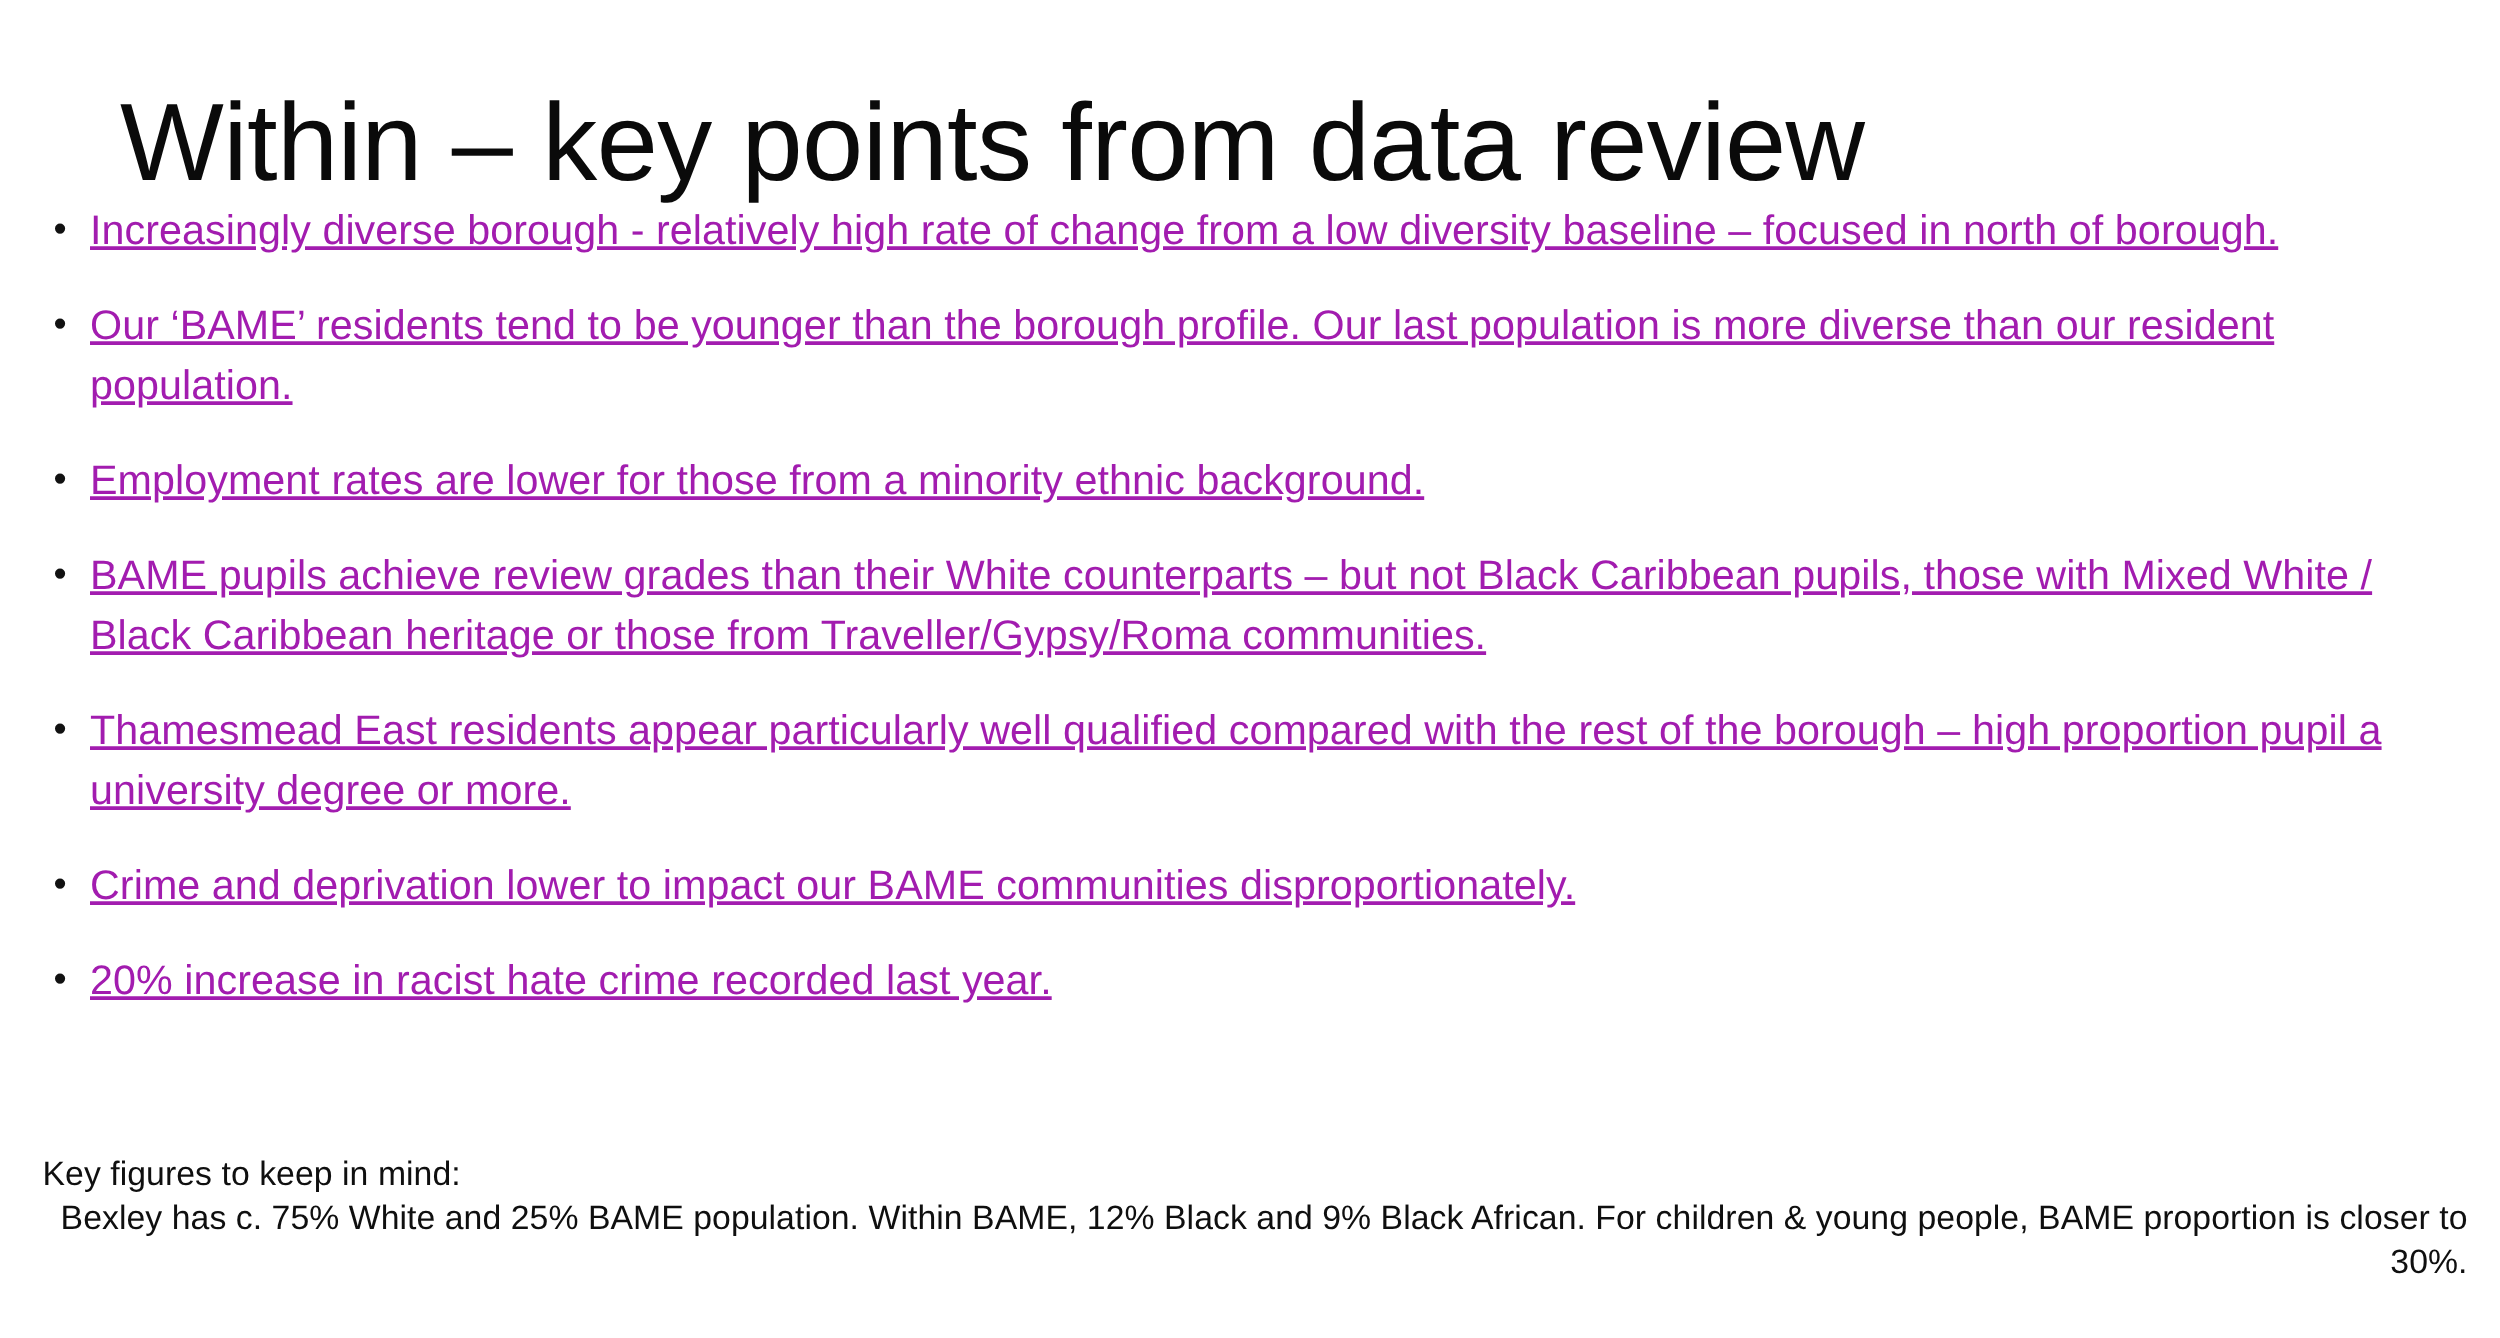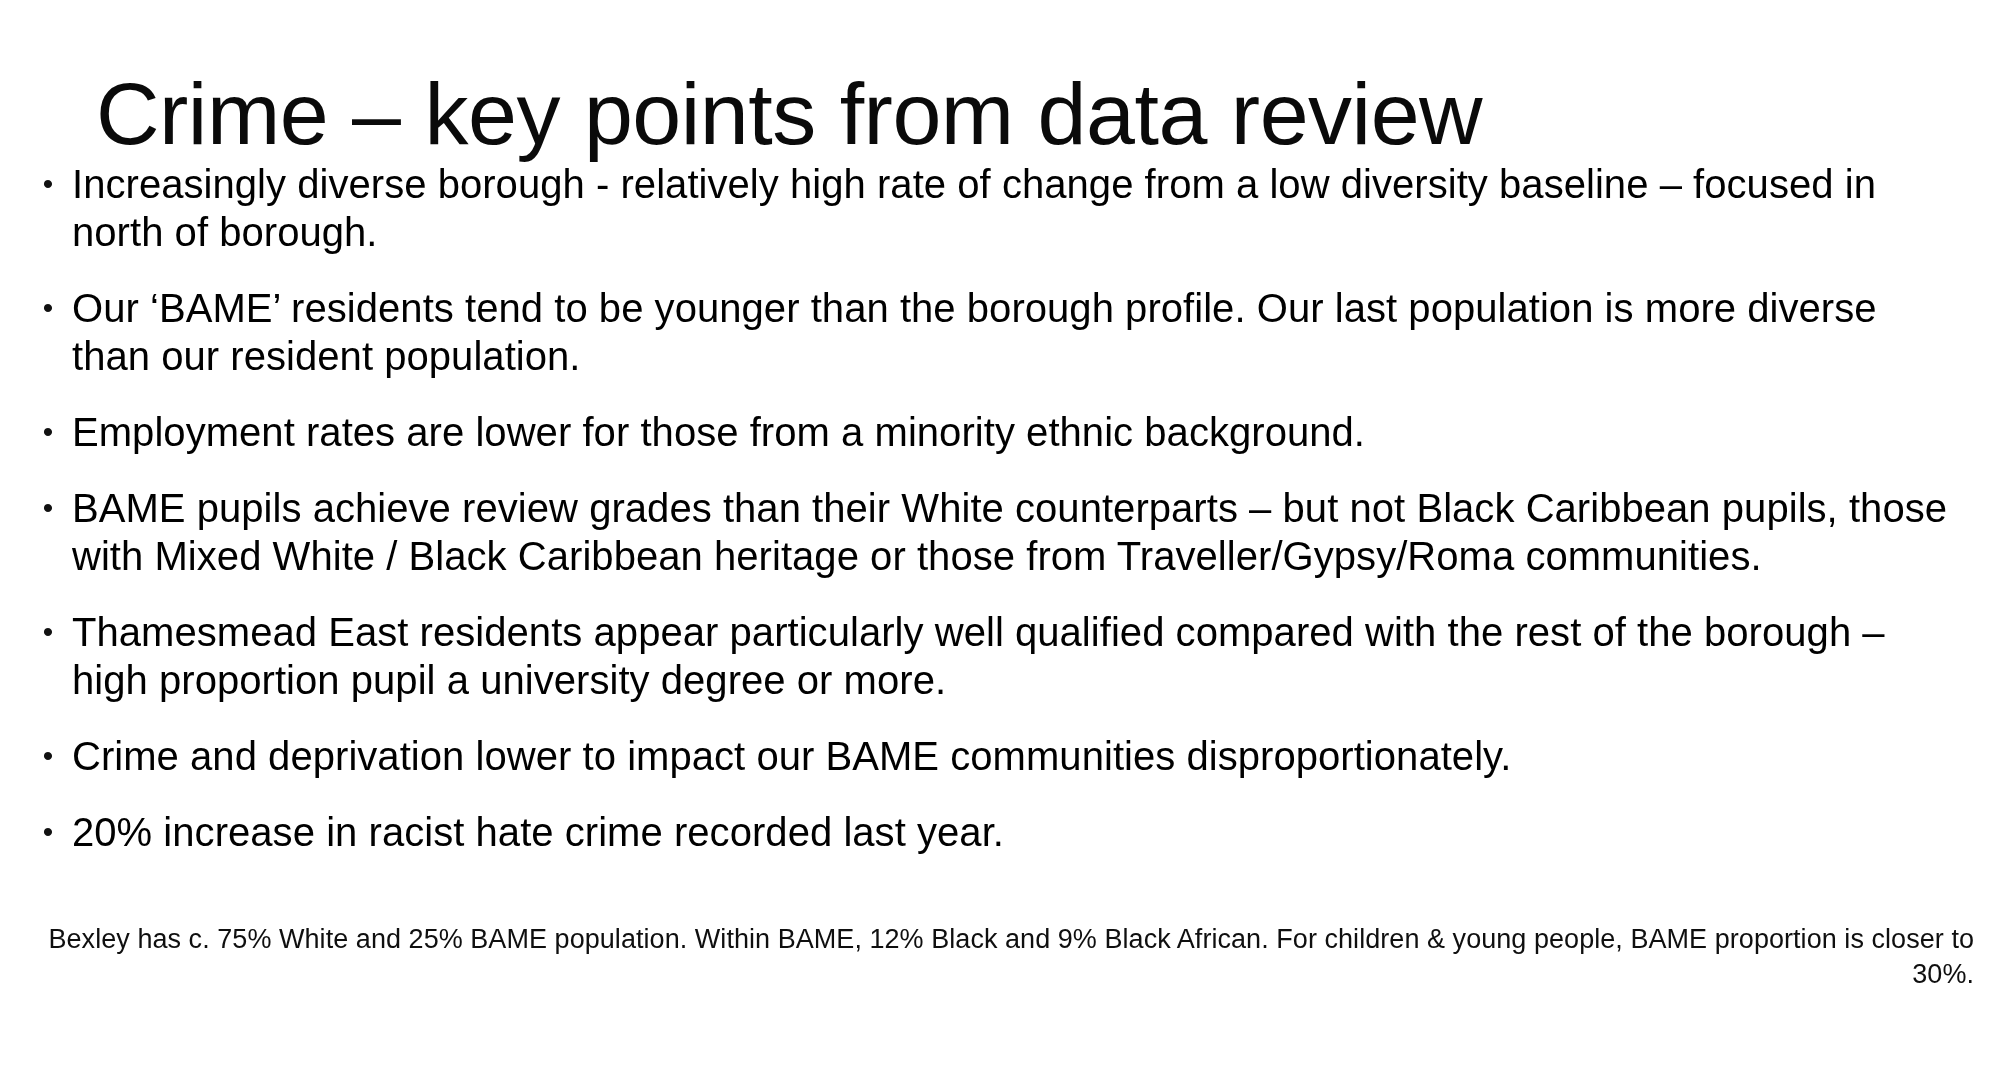--- a/index.html
+++ b/index.html
@@ -57,25 +57,26 @@
     width: 48px;
     font-size: 30px;
     line-height: 48px;
     text-align: center;
     color: #111111;
     user-select: none;
   }
 
   .bullet-text {
     flex: 1 1 auto;
-    font-size: 40px;
+    font-size: 33px;
     line-height: 48px;
-    color: #000000;
+    color: #a21caf;
     padding-right: 20px;
     letter-spacing: 0.05px;
+    text-decoration: underline;
   }
 
   
   .key-figures {
     position: absolute;
     left: 34px;
     top: 922px;
     width: 1940px;
     font-size: 27px;
     line-height: 35px;
@@ -90,21 +91,21 @@
   .key-figures .kf-body {
     display: block;
     text-align: right;
   }
 </style>
 </head>
 <body>
 
 <div class="slide">
 
-  <h1 class="slide-title">Crime – key points from data review</h1>
+  <h1 class="slide-title">Within – key points from data review</h1>
 
   <div class="body-block">
 
     <div class="bullet-row">
       <span class="bullet-marker">•</span>
       <span class="bullet-text">Increasingly diverse borough - relatively high rate of change from a low diversity baseline – focused in north of borough.</span>
     </div>
 
     <div class="bullet-row">
       <span class="bullet-marker">•</span>
@@ -132,16 +133,17 @@
     </div>
 
     <div class="bullet-row">
       <span class="bullet-marker">•</span>
       <span class="bullet-text">20% increase in racist hate crime recorded last year.</span>
     </div>
 
   </div>
 
   <div class="key-figures">
+    <span class="kf-heading">Key figures to keep in mind:</span>
     <span class="kf-body">Bexley has c. 75% White and 25% BAME population. Within BAME, 12% Black and 9% Black African. For children &amp; young people, BAME proportion is closer to 30%.</span>
   </div>
 
 </div>
 
 </body></html>

